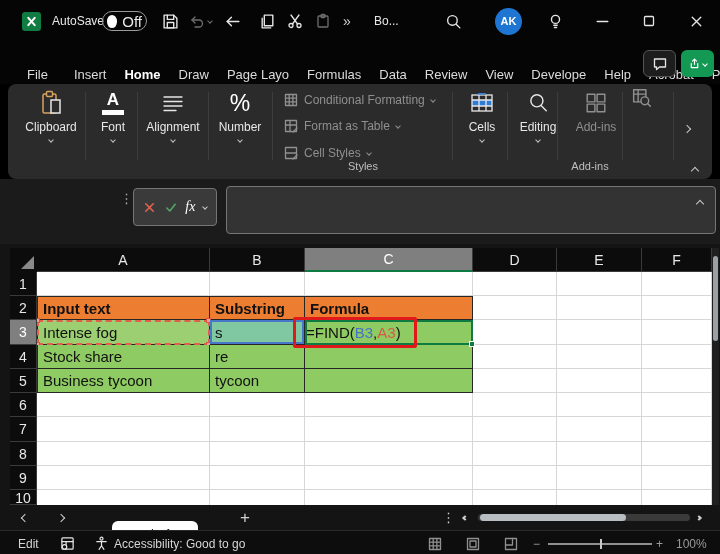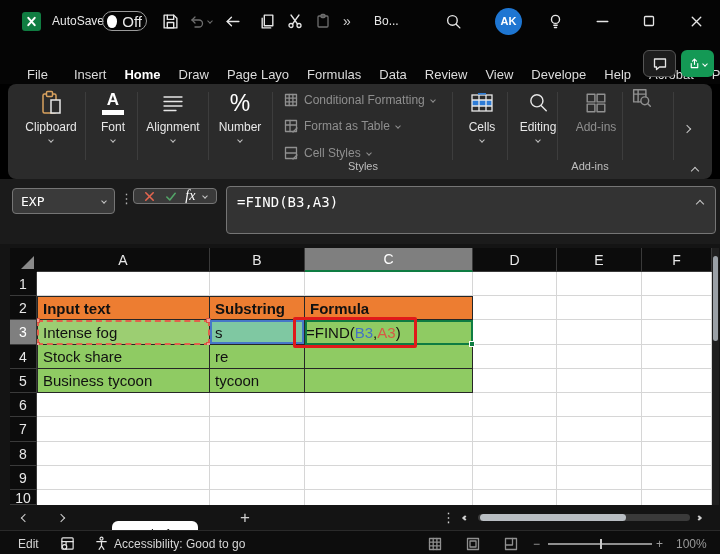--- a/index.html
+++ b/index.html
@@ -50,21 +50,21 @@
   .font-A { font-size:17px; font-weight:bold; color:#fff; line-height:17px; text-align:center; }
   .font-bar { width:22px; height:5px; background:#fff; margin-top:2px; }
   .pct { font-size:23px; color:#fff; font-weight:normal; }
   .styles-item { position:absolute; left:276px; display:flex; align-items:center; gap:6px; color:#8f8f8f; font-size:12px; height:20px; }
   .grp-lbl { position:absolute; font-size:11px; color:#bebebe; text-align:center; }
   .disabled { color:#8f8f8f; }
 
   
   .fbar-row { position:absolute; left:0; top:179px; width:720px; height:65px; background:#1b1b1b; }
   .namebox { position:absolute; left:12px; top:9px; width:103px; height:26px; background:#3a3a3a; border:1px solid #757575; border-radius:4px; display:flex; align-items:center; padding:0 8px; justify-content:space-between; font-family:"DejaVu Sans Mono", monospace; font-size:13px; color:#fff; }
-  .fnbox { position:absolute; left:133px; top:9px; width:84px; height:16px; background:#3a3a3a; border:1px solid #757575; border-radius:4px; display:flex; align-items:center; justify-content:space-around; padding:4px 5px; }
+  .fnbox { position:absolute; left:133px; top:9px; width:84px; height:38px; background:#3a3a3a; border:1px solid #757575; border-radius:4px; display:flex; align-items:center; justify-content:space-around; padding:4px 5px; }
   .fx { font-family:"Liberation Serif", serif; font-style:italic; font-size:14px; color:#fff; }
   .finput { position:absolute; left:226px; top:7px; width:490px; height:48px; background:#333; border:1px solid #757575; border-radius:4px; font-family:"DejaVu Sans Mono", monospace; font-size:14px; color:#fff; padding:7px 10px; }
   .finput .chv { position:absolute; right:12px; top:14px; color:#c8c8c8; }
 
   
   .gridwrap { position:absolute; left:0; top:244px; width:720px; height:261px; background:#141414; }
   .colhdr, .rowhdr, .corner { position:absolute; background:#0c0c0c; color:#e8e8e8; font-size:14px; display:flex; align-items:center; justify-content:center; }
   .colhdr { top:4px; height:24px; border-right:1px solid #3a3a3a; border-bottom:1px solid #3a3a3a; }
   .colhdr.sel { background:#7f7f7f; border-bottom:2px solid #0E7C42; color:#fff; }
   .rowhdr { left:10px; width:27px; border-right:1px solid #3a3a3a; border-bottom:1px solid #3a3a3a; overflow:hidden; }
@@ -377,37 +377,32 @@
           <circle cx="11.5" cy="11.5" r="3.5" fill="#2b2b2b"></circle>
           <path d="M14 14l2.5 2.5"></path>
         </svg>
     </div>
     <div class="abs" style="left:676px;top:34px;color:#c8c8c8"><span class="chv right"></span></div>
     <div class="grp-lbl" style="left:552px;top:76px;width:60px">Add-ins</div>
     <div class="abs" style="left:684px;top:76px;color:#c8c8c8"><span class="chv up"></span></div>
   </div>
 
   <div class="fbar-row">
-    <div class="namebox">
-      <span>EXP</span>
-      <span class="chv s" style="color:#c8c8c8"></span>
-    </div>
     <div class="abs" style="left:120px;top:12px;color:#b0b0b0;font-size:13px"><span>⋮</span></div>
     <div class="fnbox">
       <svg width="13" height="13" viewBox="0 0 14 14" stroke="#E4654F" stroke-width="1.7" stroke-linecap="round">
           <path d="M3 3l8 8M11 3l-8 8"></path>
         </svg>
       <svg width="14" height="13" viewBox="0 0 14 14" fill="none" stroke="#53A568" stroke-width="1.7" stroke-linecap="round" stroke-linejoin="round">
           <path d="M2.5 7.5l3.2 3.2L11.5 3.5"></path>
         </svg>
       <span class="fx">fx</span>
       <span class="chv s" style="color:#c8c8c8"></span>
     </div>
     <div class="finput">
-      <span>=FIND(B3,A3)</span>
       <span class="chv up"></span>
     </div>
   </div>
 
   <div class="gridwrap">
     <div class="corner">
         <span class="tri"></span>
       </div>
 
     <div class="colhdr" style="left:37px;width:173px">A</div>

